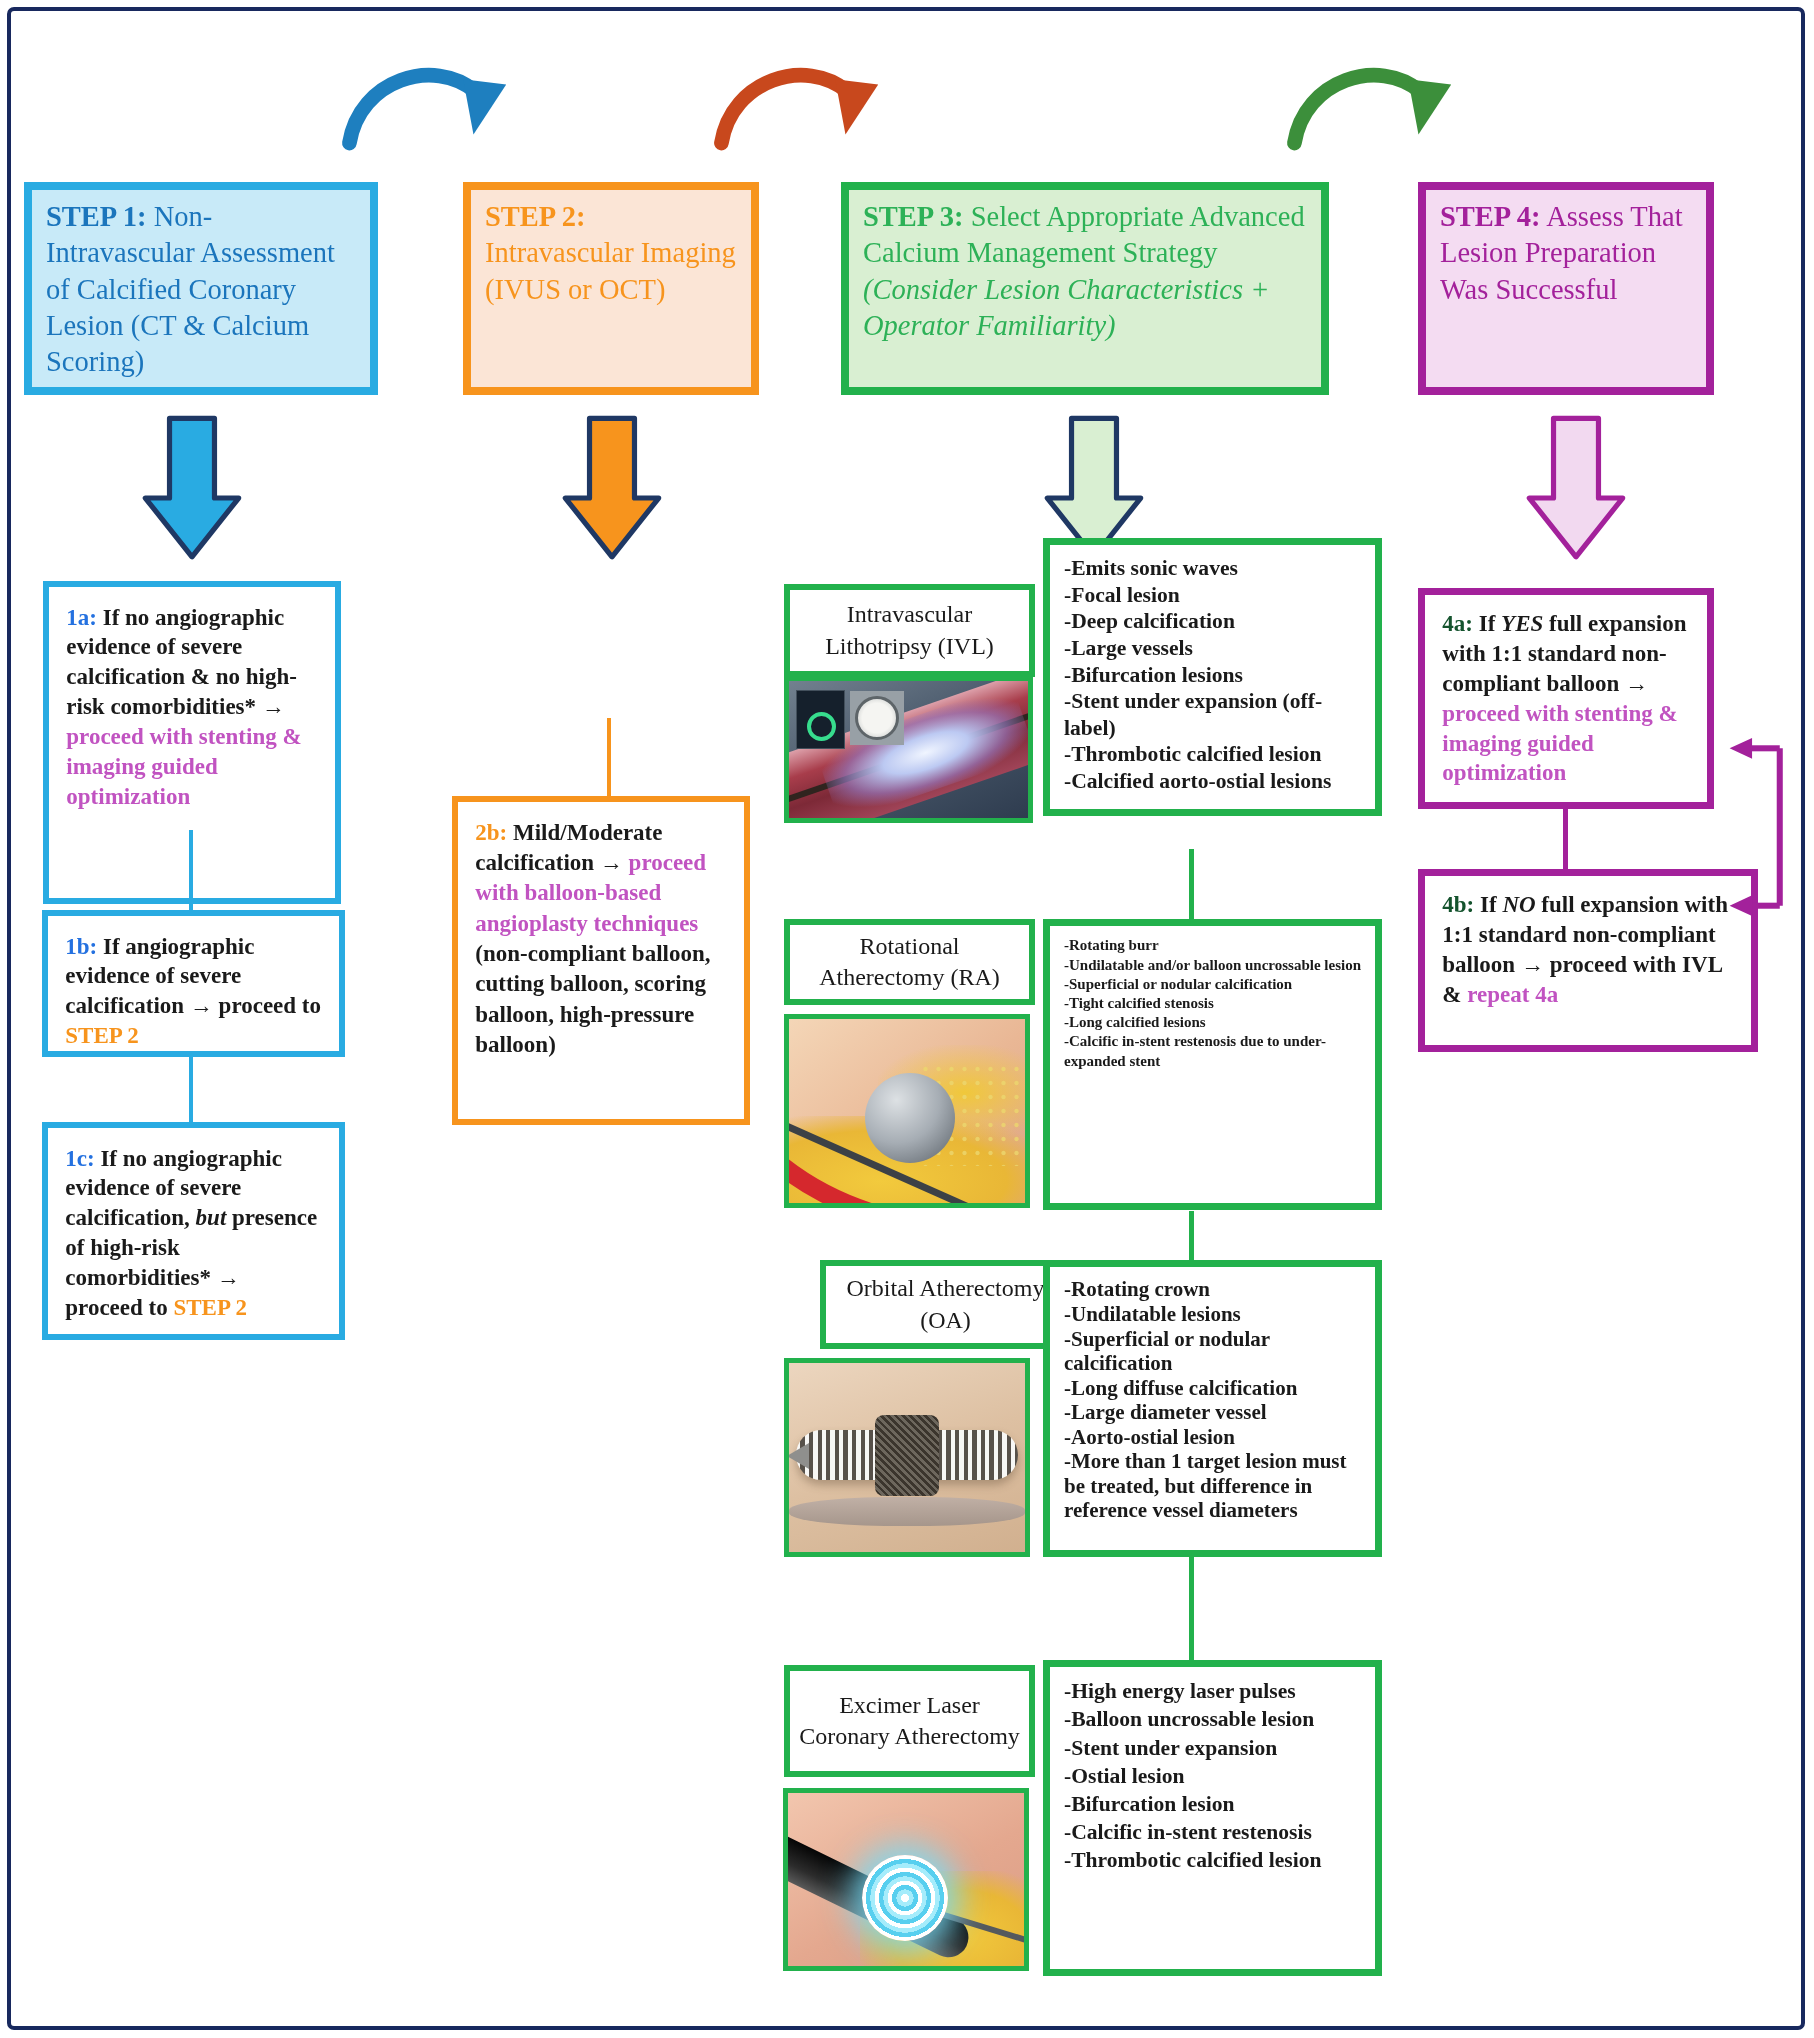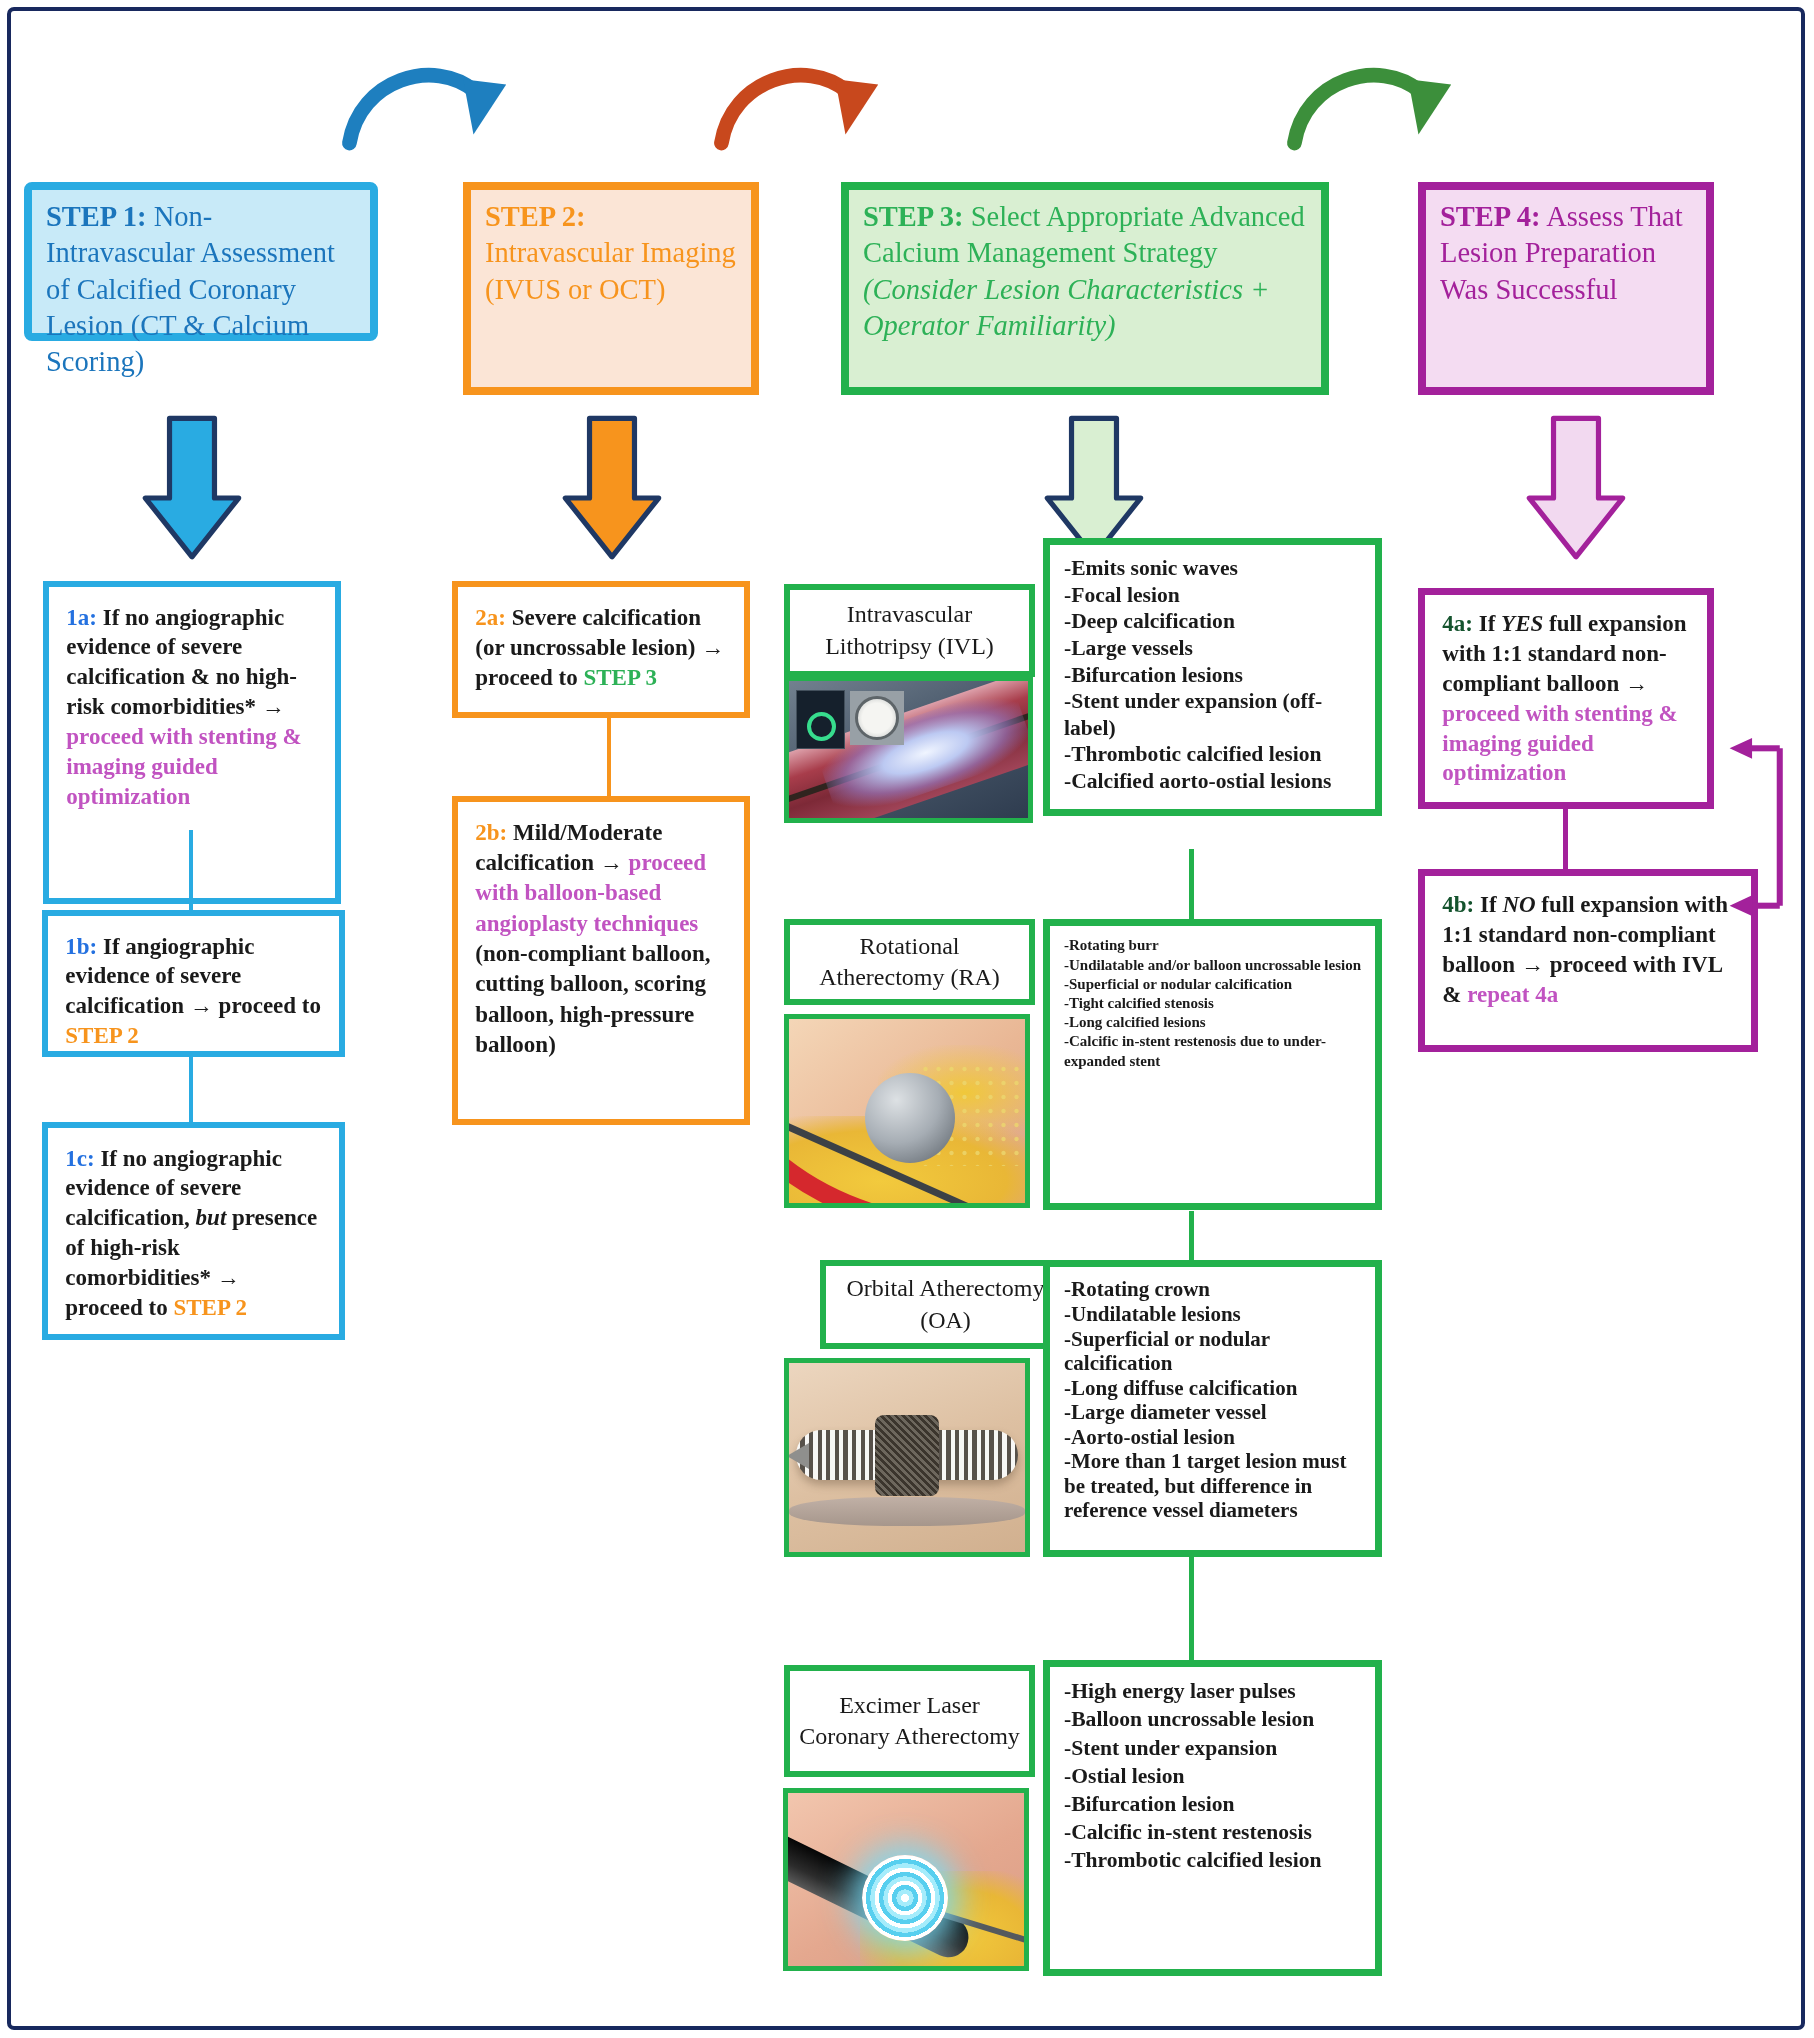--- a/index.html
+++ b/index.html
@@ -96,21 +96,21 @@
   </svg>
   <svg class="abs" style="left:709px;top:50px;color:#C8481D" width="173" height="112" viewBox="0 0 200 130">
     <path d="M 14,108 C 26,34 112,8 160,48" stroke="currentColor" stroke-width="17" fill="none" stroke-linecap="round"></path>
     <polygon points="146,34 196,40 158,98" fill="currentColor"></polygon>
   </svg>
   <svg class="abs" style="left:1282px;top:50px;color:#3C8F3B" width="173" height="112" viewBox="0 0 200 130">
     <path d="M 14,108 C 26,34 112,8 160,48" stroke="currentColor" stroke-width="17" fill="none" stroke-linecap="round"></path>
     <polygon points="146,34 196,40 158,98" fill="currentColor"></polygon>
   </svg>
 
-  <div class="abs hdr hdr-1" style="left:24px;top:182px;width:354px;height:159px;border-radius:8px;">
+  <div class="abs hdr hdr-1" style="left:24px;top:182px;width:354px;height:213px;">
     <b>STEP 1:</b><span> Non-Intravascular Assessment of Calcified Coronary Lesion (CT &amp; Calcium Scoring)</span>
   </div>
   <div class="abs hdr hdr-2" style="left:463px;top:182px;width:296px;height:213px;">
     <b>STEP 2:</b><span> Intravascular Imaging (IVUS or OCT)</span>
   </div>
   <div class="abs hdr hdr-3" style="left:841px;top:182px;width:488px;height:213px;">
     <b>STEP 3:</b><span> Select Appropriate Advanced Calcium Management Strategy </span><span class="it">(Consider Lesion Characteristics + Operator Familiarity)</span>
   </div>
   <div class="abs hdr hdr-4" style="left:1418px;top:182px;width:296px;height:213px;">
     <b>STEP 4:</b><span> Assess That Lesion Preparation Was Successful</span>
@@ -134,23 +134,20 @@
   </div>
   <div class="vline l-blue" style="left:189px;top:830px;width:4.3px;height:80px;"></div>
   <div class="abs sub sub-blue" style="left:42px;top:910px;width:303px;height:147px;">
     <span class="tag-blue">1b:</span><span> If angiographic evidence of severe calcification → proceed to </span><span class="org">STEP 2</span>
   </div>
   <div class="vline l-blue" style="left:189px;top:1057px;width:4.3px;height:66px;"></div>
   <div class="abs sub sub-blue" style="left:42px;top:1122px;width:303px;height:218px;">
     <span class="tag-blue">1c:</span><span> If no angiographic evidence of severe calcification, </span><span class="it">but</span><span> presence of high-risk comorbidities* → proceed to </span><span class="org">STEP 2</span>
   </div>
 
-  <div class="abs sub sub-orange" style="left:452px;top:581px;width:298px;height:137px;">
-    <span class="tag-orange">2a:</span><span> Severe calcification (or uncrossable lesion) → proceed to </span><span class="grn">STEP 3</span>
-  </div>
   <div class="vline l-orange" style="left:607px;top:718px;width:4.3px;height:78px;"></div>
   <div class="abs sub sub-orange" style="left:452px;top:796px;width:298px;height:329px;">
     <span class="tag-orange">2b:</span><span> Mild/Moderate calcification → </span><span class="mag">proceed with balloon-based angioplasty techniques</span><span> (non-compliant balloon, cutting balloon, scoring balloon, high-pressure balloon)</span>
   </div>
 
   <div class="abs lbl" style="left:784px;top:584px;width:251px;height:93px;">
     <span>Intravascular Lithotripsy (IVL)</span>
   </div>
   <div class="abs imgbox" style="left:784px;top:676px;width:249px;height:147px;">
     <div class="ivl-bg">

